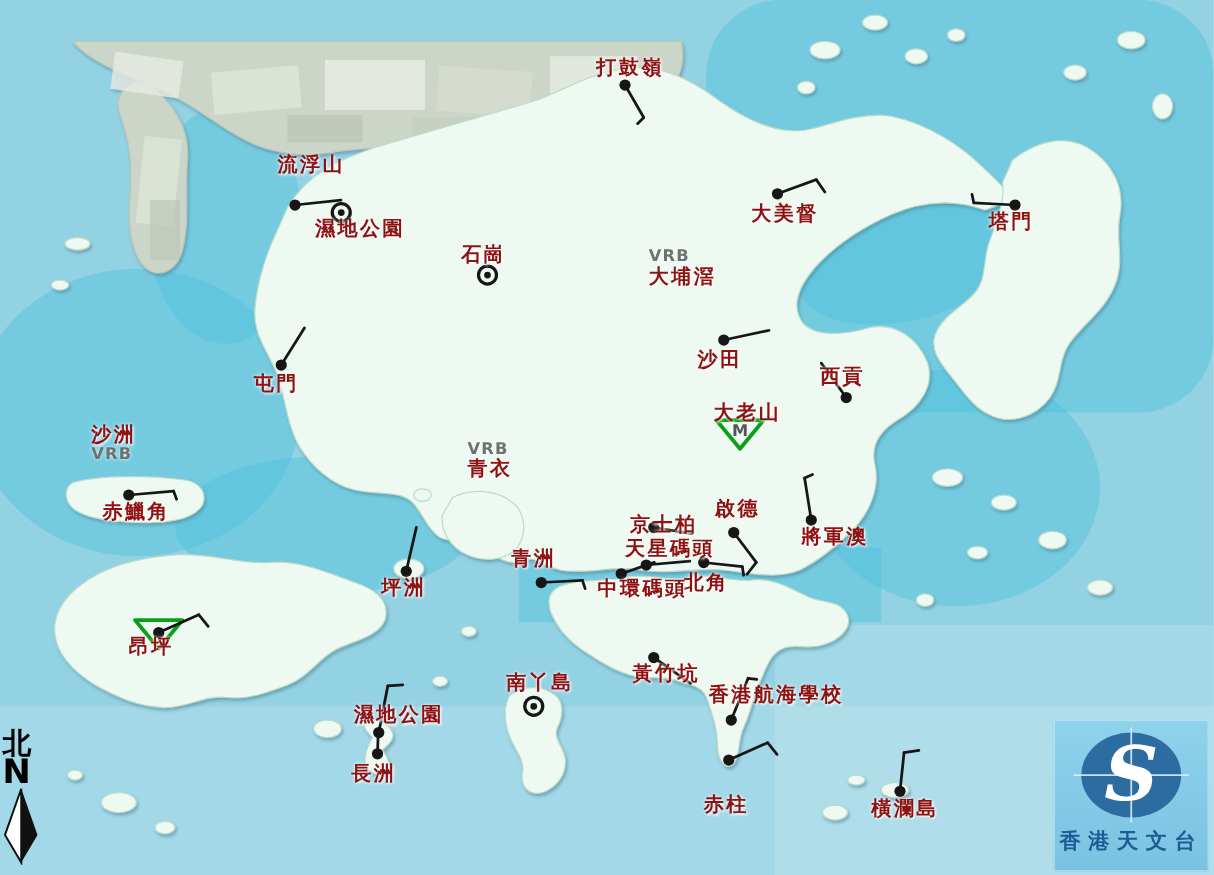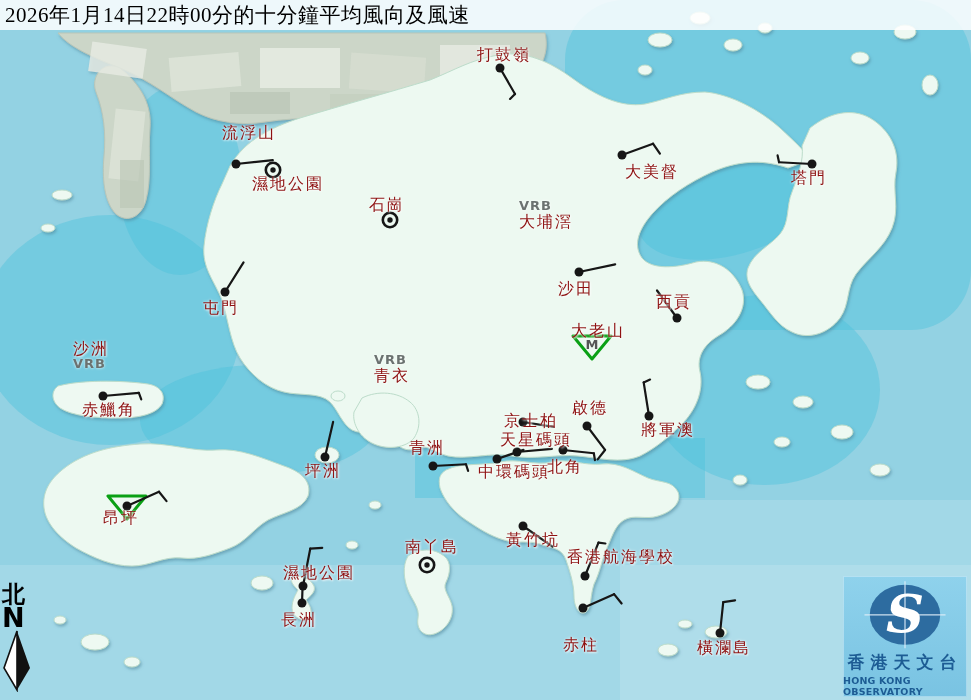--- a/index.html
+++ b/index.html
@@ -7,21 +7,21 @@
     --urban:#ccd6c8; --ink:#161616; --labelRed:#8e1212; --vrbGray:#6b7270;
     --green:#0aa015; --logoBlue:#2d6ca0; --logoText:#1d5c94;
   }
   html,body{margin:0;padding:0;}
   .map-root{position:relative;width:971px;height:700px;overflow:hidden;background:var(--sea);
     font-family:"Liberation Serif","DejaVu Serif",serif;}
   svg{display:block}
   #map-art,#markers-svg{position:absolute;left:0;top:0}
   #labels{position:absolute;left:0;top:0;width:971px;height:700px;pointer-events:none}
   .st-label{position:absolute;line-height:1.08;white-space:nowrap;}
-  .st-label .name{font-size:16px;font-weight:400;color:var(--labelRed);letter-spacing:2px;
+  .st-label .name{font-size:16px;font-weight:700;color:var(--labelRed);letter-spacing:2px;
     text-shadow:0 0 3px rgba(255,255,255,.95),1px 1px 2px rgba(255,255,255,.8);}
   .st-label .vrb{font-size:13px;font-weight:700;color:var(--vrbGray);letter-spacing:1px;
     font-family:"DejaVu Sans","Liberation Sans",sans-serif;
     text-shadow:0 0 3px rgba(255,255,255,.95);}
   .title-bar{position:absolute;left:0;top:0;width:971px;height:30px;
     background:rgba(255,255,255,.84);display:flex;align-items:center;z-index:5;}
   .title-bar .t{font-size:21px;color:#000;padding-left:5px;letter-spacing:.5px;font-weight:500;}
   .compass{position:absolute;left:2px;top:583px;width:34px;text-align:left;color:#000;z-index:4;}
   .compass .zh{font-size:23px;font-weight:700;line-height:1;}
   .compass .en{font-size:27px;font-weight:700;line-height:.9;font-family:"DejaVu Sans",sans-serif;}
@@ -265,21 +265,21 @@
       </div>
       <div class="st-label" style="left: 210px; top: 124px; margin-left: 12px;">
         <div class="name">流浮山</div>
       </div>
       <div class="st-label" style="left: 252px; top: 175px;">
         <div class="name">濕地公園</div>
       </div>
       <div class="st-label" style="left: 369px; top: 196px;">
         <div class="name">石崗</div>
       </div>
-      <div class="st-label" style="left: 601px; top: 163px; margin-left: 24px;">
+      <div class="st-label" style="left: 601px; top: 163px;">
         <div class="name">大美督</div>
       </div>
       <div class="st-label" style="left: 791px; top: 169px;">
         <div class="name">塔門</div>
       </div>
       <div class="st-label" style="left: 519px; top: 199px;">
         <div class="vrb">VRB</div>
         <div class="name">大埔滘</div>
       </div>
       <div class="st-label" style="left: 558px; top: 280px;">
@@ -348,37 +348,33 @@
         <div class="name">濕地公園</div>
       </div>
       <div class="st-label" style="left: 281px; top: 611px;">
         <div class="name">長洲</div>
       </div>
       <div class="st-label" style="left: 697px; top: 639px;">
         <div class="name">橫瀾島</div>
       </div>
     </div>
 
-  <div class="title-bar">
-    <span class="t">2026年1月14日22時00分的十分鐘平均風向及風速</span>
-  </div>
 
   <div class="compass">
     <div class="zh">北</div>
     <div class="en">N</div>
     <svg width="32" height="62" viewBox="0 0 32 62">
       <path d="M15,1 L28,38 L15,60 Z" fill="#111"></path>
       <path d="M15,1 L2,38 L15,60 Z" fill="#ffffff" stroke="#111" stroke-width="1.6"></path>
     </svg>
   </div>
 
   <div class="hko-logo">
     <svg width="124" height="84" viewBox="0 0 124 84">
       <ellipse cx="62" cy="44" rx="40" ry="34" fill="#2d6ca0"></ellipse>
       <line x1="16" y1="44" x2="108" y2="44" stroke="#dfeef8" stroke-width="1.4" opacity=".9"></line>
       <line x1="62" y1="6" x2="62" y2="82" stroke="#dfeef8" stroke-width="1.4" opacity=".9"></line>
       <text x="62" y="64" text-anchor="middle" font-family="DejaVu Serif, serif" font-size="60" font-weight="bold" font-style="italic" fill="#ffffff">S</text>
     </svg>
     <div class="zh">香港天文台</div>
-    <div class="en">HONG KONG OBSERVATORY</div>
   </div>
 
 </div>
 
 </body></html>

